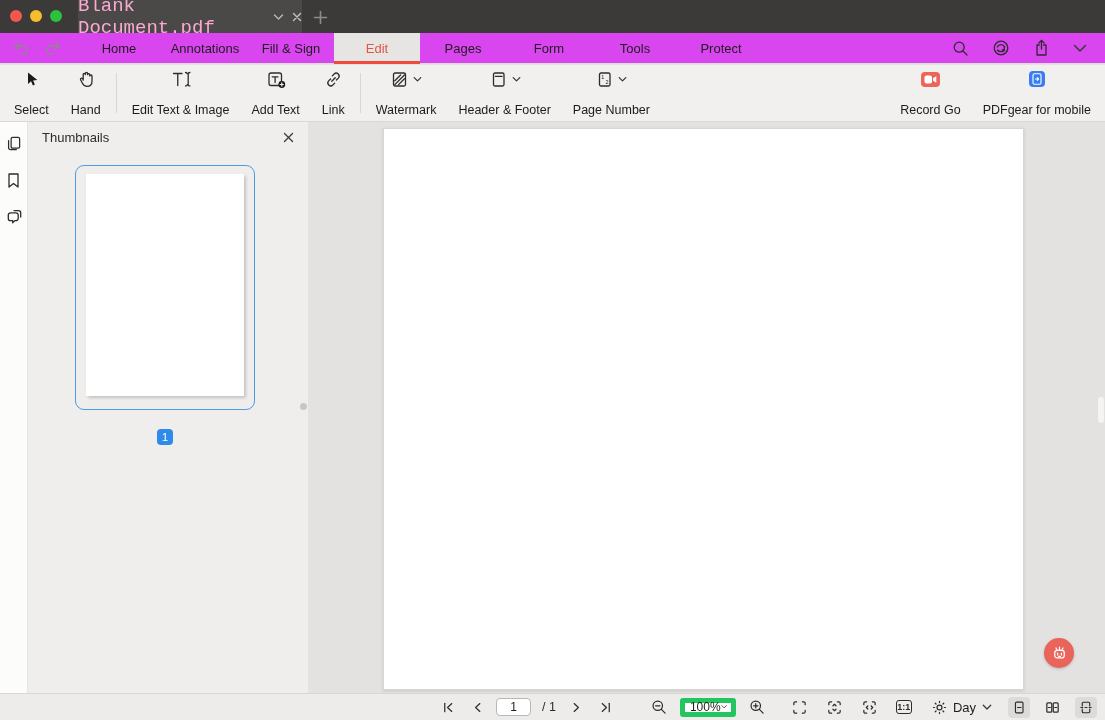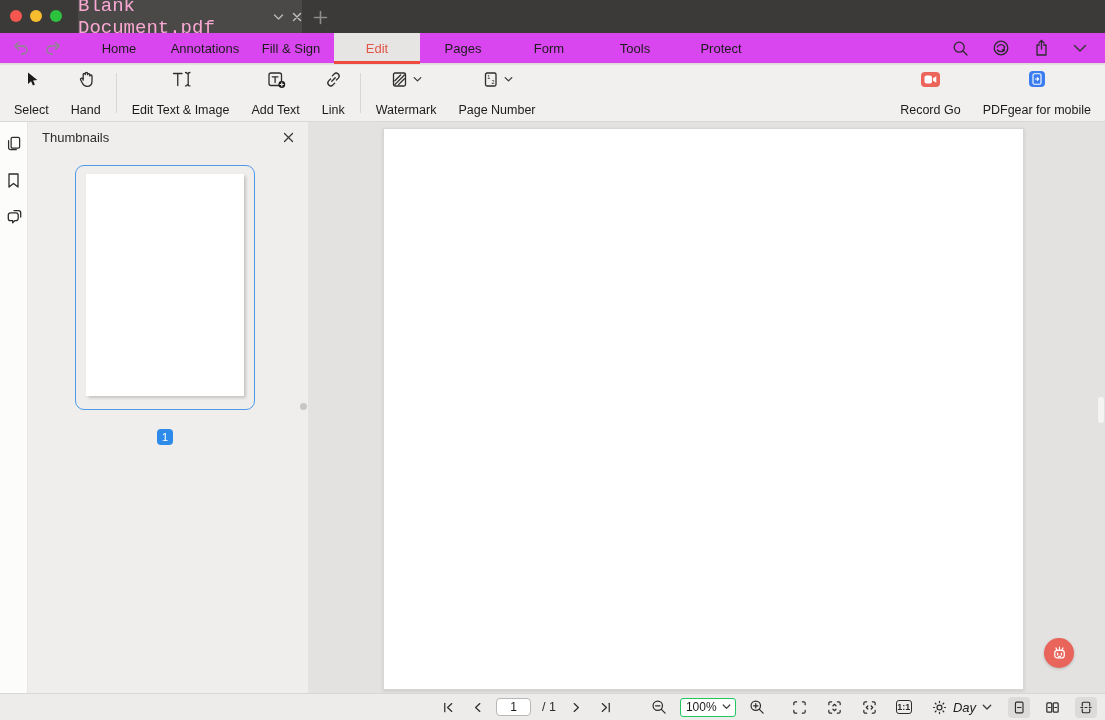--- a/index.html
+++ b/index.html
@@ -52,21 +52,21 @@
   .edge-handle { position:absolute; right:1px; top:275px; width:6px; height:26px; border-radius:3px; background:#f5f4f3; }
   .assistant { position:absolute; right:31px; top:516px; width:30px; height:30px; border-radius:50%; background:#e9645b; display:flex; align-items:center; justify-content:center; box-shadow:0 1px 3px rgba(0,0,0,0.2); }
 
   
   .statusbar { position:absolute; left:0; top:693px; width:1105px; height:27px; background:#edecea; border-top:1px solid #d8d7d6; display:flex; align-items:center; padding-right:8px; }
   .sb-group { display:flex; align-items:center; }
   .sb-btn { display:flex; align-items:center; justify-content:center; padding:2px 3px; border-radius:4px; }
   .sb-btn.sel { background:#dcdbd9; }
   .page-input { width:35px; height:18px; border:1px solid #b9b8b6; border-radius:4px; background:#fff; text-align:center; font-size:12px; font-family:"Liberation Sans",sans-serif; color:#1d1d1d; outline:none; }
   .page-total { font-size:12.5px; color:#2c2c2c; margin:0 2px; }
-  .zoom-select { width:56px; height:19px; border:1px solid #22c55e; border-radius:3px; background:#fff; display:flex; align-items:center; justify-content:space-between; padding:0 4px 0 5px; font-size:12px; }
+  .zoom-select { width:56px; height:19px; border:5px solid #22c55e; border-radius:3px; background:#fff; display:flex; align-items:center; justify-content:space-between; padding:0 4px 0 5px; font-size:12px; }
   .one2one { font-size:9px; font-weight:bold; color:#2c2c2c; border:1.3px solid #2c2c2c; border-radius:3px; width:16px; height:14px; display:flex; align-items:center; justify-content:center; }
   .theme-lbl { font-size:13px; color:#1d1d1d; margin:0 4px 0 3px; }
 </style>
 </head>
 <body>
 
 <div class="titlebar">
   <div class="lights">
     <div class="light" style="background:#f5574f"></div>
     <div class="light" style="background:#f6bd2e"></div>
@@ -237,20 +237,38 @@
             <path d="M1.2 1.6 L4.5 4.9 L7.8 1.6" fill="none" stroke="#3a3a3a" stroke-width="1.3" stroke-linecap="round" stroke-linejoin="round"></path>
           </svg>
       </span>
     </div>
     <span class="lbl">Watermark</span>
   </div>
   <div class="tool">
     <div class="irow">
       <span>
         <svg width="19" height="19" viewBox="0 0 19 19">
+            <g class="st">
+              <rect x="4.5" y="3" width="10.5" height="13" rx="1.5"></rect>
+              <path d="M6.3 6.3 H13.2"></path>
+            </g>
+          </svg>
+      </span>
+      <span>
+        <svg width="9" height="7" viewBox="0 0 9 7">
+            <path d="M1.2 1.6 L4.5 4.9 L7.8 1.6" fill="none" stroke="#3a3a3a" stroke-width="1.3" stroke-linecap="round" stroke-linejoin="round"></path>
+          </svg>
+      </span>
+    </div>
+    <span class="lbl">Header &amp; Footer</span>
+  </div>
+  <div class="tool">
+    <div class="irow">
+      <span>
+        <svg width="19" height="19" viewBox="0 0 19 19">
             <rect class="st" x="4.5" y="3" width="10.5" height="13" rx="1.5"></rect>
             <text x="6.2" y="8.6" font-size="5.5" fill="#1b1b1b" font-family="Liberation Sans, sans-serif">1</text>
             <text x="10.6" y="14.4" font-size="5.5" fill="#1b1b1b" font-family="Liberation Sans, sans-serif">2</text>
           </svg>
       </span>
       <span>
         <svg width="9" height="7" viewBox="0 0 9 7">
             <path d="M1.2 1.6 L4.5 4.9 L7.8 1.6" fill="none" stroke="#3a3a3a" stroke-width="1.3" stroke-linecap="round" stroke-linejoin="round"></path>
           </svg>
       </span>
@@ -436,21 +454,21 @@
             <path d="M6 15 H4.6 A1.6 1.6 0 0 1 3 13.4 V12"></path>
             <path d="M7.2 7.4 L5.6 9 L7.2 10.6 M10.8 7.4 L12.4 9 L10.8 10.6"></path>
           </g>
         </svg>
     </span>
     <span class="sb-btn">
       <span class="one2one">1:1</span>
     </span>
   </div>
 
-  <div class="sb-group" style="margin-left:16px; gap:2px;font-style:italic;">
+  <div class="sb-group" style="margin-left:16px; gap:2px;">
     <span>
       <svg width="17" height="17" viewBox="0 0 18 18">
           <g class="st" stroke-width="1.2">
             <circle cx="9" cy="9" r="2.6"></circle>
             <path d="M9 2.6 v1.2 M9 14.2 v1.2 M2.6 9 h1.2 M14.2 9 h1.2 M4.5 4.5 l.85.85 M12.65 12.65 l.85.85 M13.5 4.5 l-.85.85 M5.35 12.65 l-.85.85"></path>
           </g>
         </svg>
     </span>
     <span class="theme-lbl">Day</span>
     <svg width="10" height="7" viewBox="0 0 10 7">

